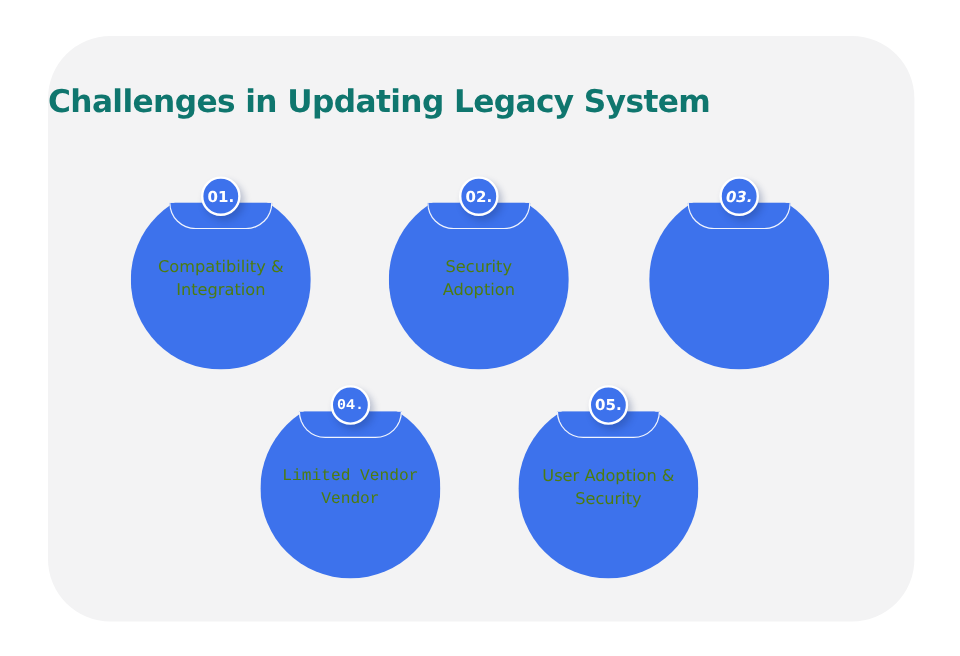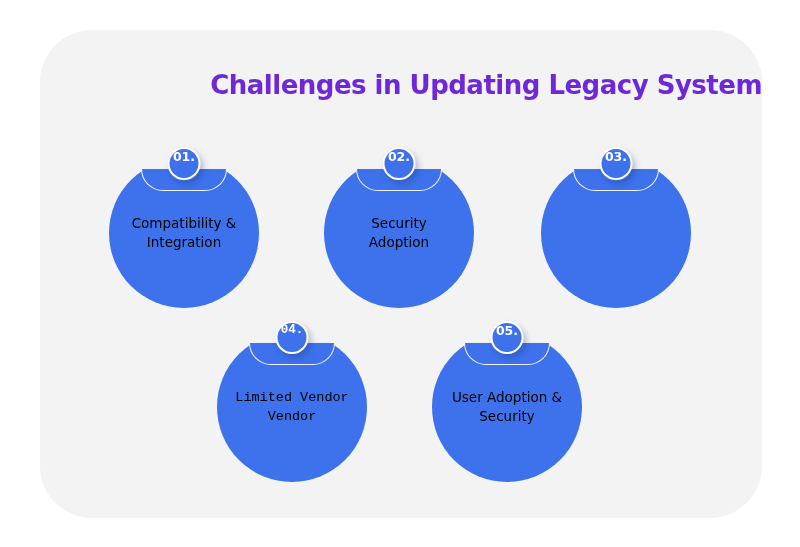--- a/index.html
+++ b/index.html
@@ -15,33 +15,33 @@
     position: absolute;
     left: 40px; top: 30px;
     width: 722px; height: 488px;
     background: #f3f3f4;
     border-radius: 52px;
   }
   .title {
     position: absolute;
     left: 40px; top: 70px;
     width: 722px;
-    text-align: right;
+    text-align: left;
     font-size: 26px;
     font-weight: 700;
     letter-spacing: -0.5px;
-    color: #6d28d9;
+    color: #0f766e;
   }
   .item {
     position: absolute;
     width: 150px; height: 150px;
   }
   .item-1 { left: 109px; top: 158px; }
   .item-2 { left: 324px; top: 158px; }
-  .item-3 { left: 541px; top: 158px; }
+  .item-3 { left: 541px; top: 158px; font-style: italic; }
   .item-4 { left: 217px; top: 332px; font-family: Liberation Mono, monospace; }
   .item-5 { left: 432px; top: 332px; }
 
   
   .circle-clip {
     position: absolute;
     left: 0; top: 11px;
     width: 150px; height: 139px;
     overflow: hidden;
   }
@@ -67,36 +67,36 @@
   .badge {
     position: absolute;
     top: -11px; left: 50%;
     transform: translateX(-50%);
     width: 33px; height: 33px;
     border-radius: 50%;
     background: #3d72ec;
     border: 2px solid #ffffff;
     box-shadow: 3px 4px 6px rgba(25, 48, 104, 0.28);
     display: flex;
-    align-items: flex-start;
+    align-items: center;
     justify-content: center;
     z-index: 3;
   }
   .badge-num {
     color: #ffffff;
     font-size: 12.5px;
     font-weight: 700;
   }
   .label {
     position: absolute;
     left: 5px; top: 50%;
     transform: translateY(-50%);
     width: 140px;
     text-align: center;
-    color: #000000;
+    color: #4d7c0f;
     font-size: 13.5px;
     line-height: 1.42;
     z-index: 2;
   }
   .label .line { display: block; }
 </style>
 </head>
 <body>
 
 <div class="card"></div>

